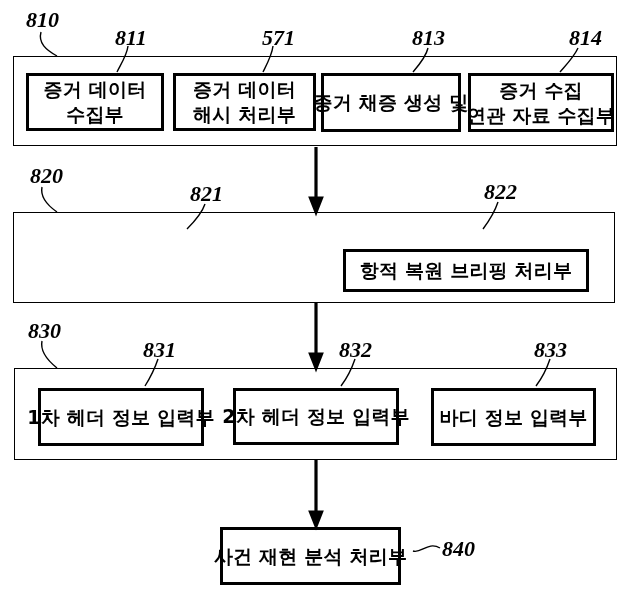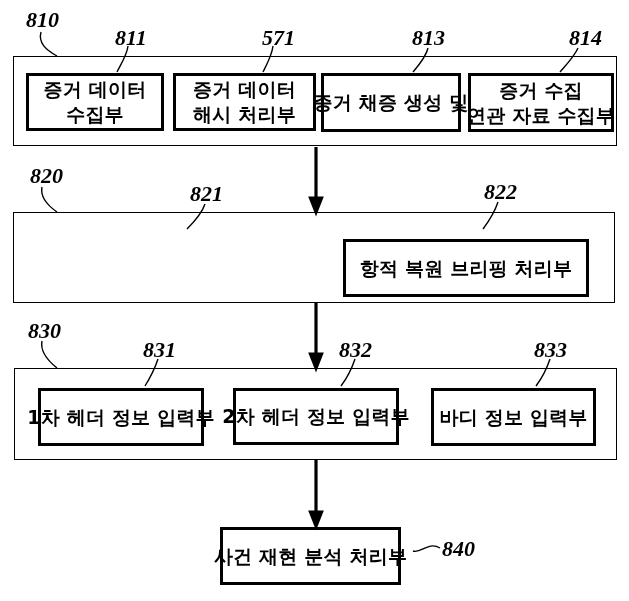--- a/index.html
+++ b/index.html
@@ -89,21 +89,21 @@
     <div class="box" style="left:307px; top:16px; width:140px; height:59px;">
       <span>증거 채증 생성 및</span>
     </div>
     <div class="box" style="left:454px; top:16px; width:146px; height:59px;">
       <span>증거 수집</span>
       <span>연관 자료 수집부</span>
     </div>
   </div>
 
   <div class="group" style="left:13px; top:212px; width:602px; height:91px;">
-    <div class="box" style="left:329px; top:26px; width:246px; height:58px;align-items:center;">
+    <div class="box" style="left:329px; top:36px; width:246px; height:43px;align-items:center;">
       <span>항적 복원 브리핑 처리부</span>
     </div>
   </div>
 
   <div class="group" style="left:14px; top:368px; width:603px; height:92px;">
     <div class="box" style="left:23px; top:19px; width:166px; height:58px;">
       <span>1차 헤더 정보 입력부</span>
     </div>
     <div class="box" style="left:218px; top:19px; width:166px; height:57px;">
       <span>2차 헤더 정보 입력부</span>

